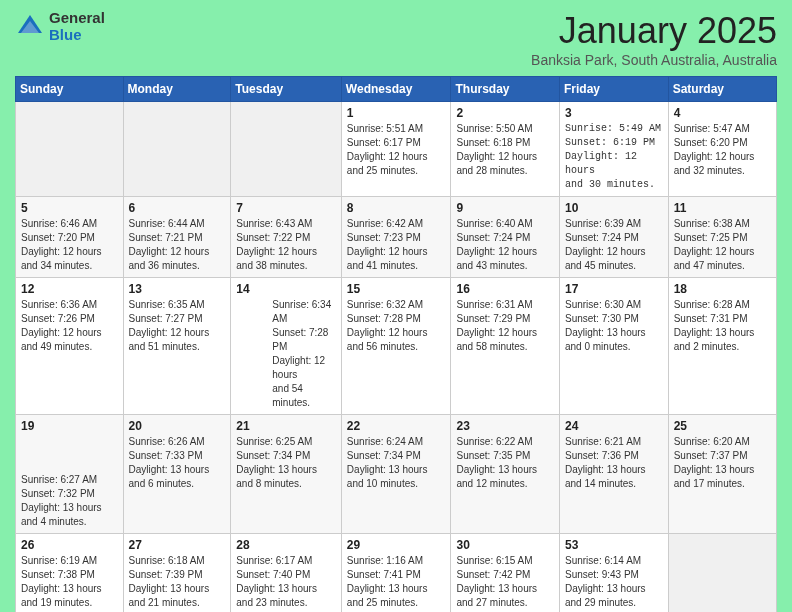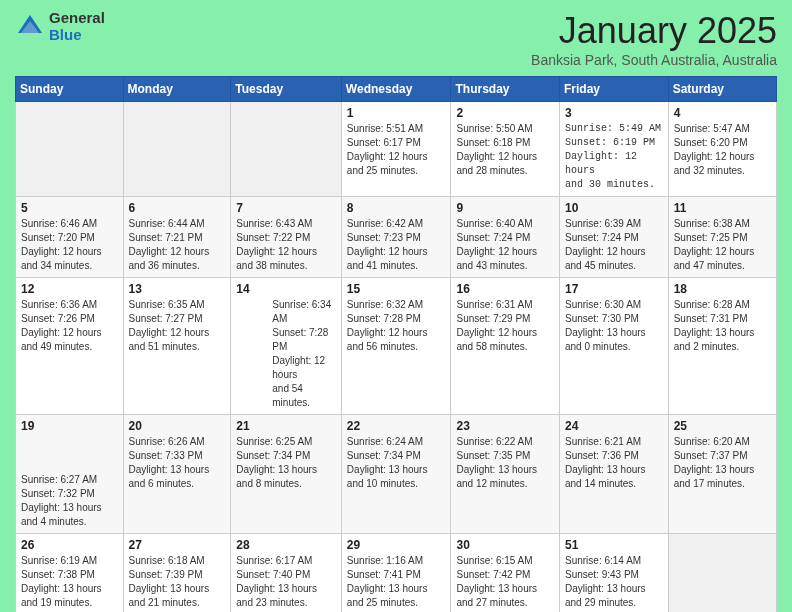--- a/index.html
+++ b/index.html
@@ -351,21 +351,21 @@
 and 25 minutes.</div>
           </td>
           <td>
             <div class="day-number">30</div>
             <div class="day-info" style="white-space: pre-line;">Sunrise: 6:15 AM
 Sunset: 7:42 PM
 Daylight: 13 hours
 and 27 minutes.</div>
           </td>
           <td>
-            <div class="day-number">51</div>
+            <div class="day-number">53</div>
             <div class="day-info" style="white-space: pre-line;">Sunrise: 6:14 AM
 Sunset: 9:43 PM
 Daylight: 13 hours
 and 29 minutes.</div>
           </td>
           <td class="empty-cell"></td>
         </tr>
       </tbody>
   </table>
 </div>

